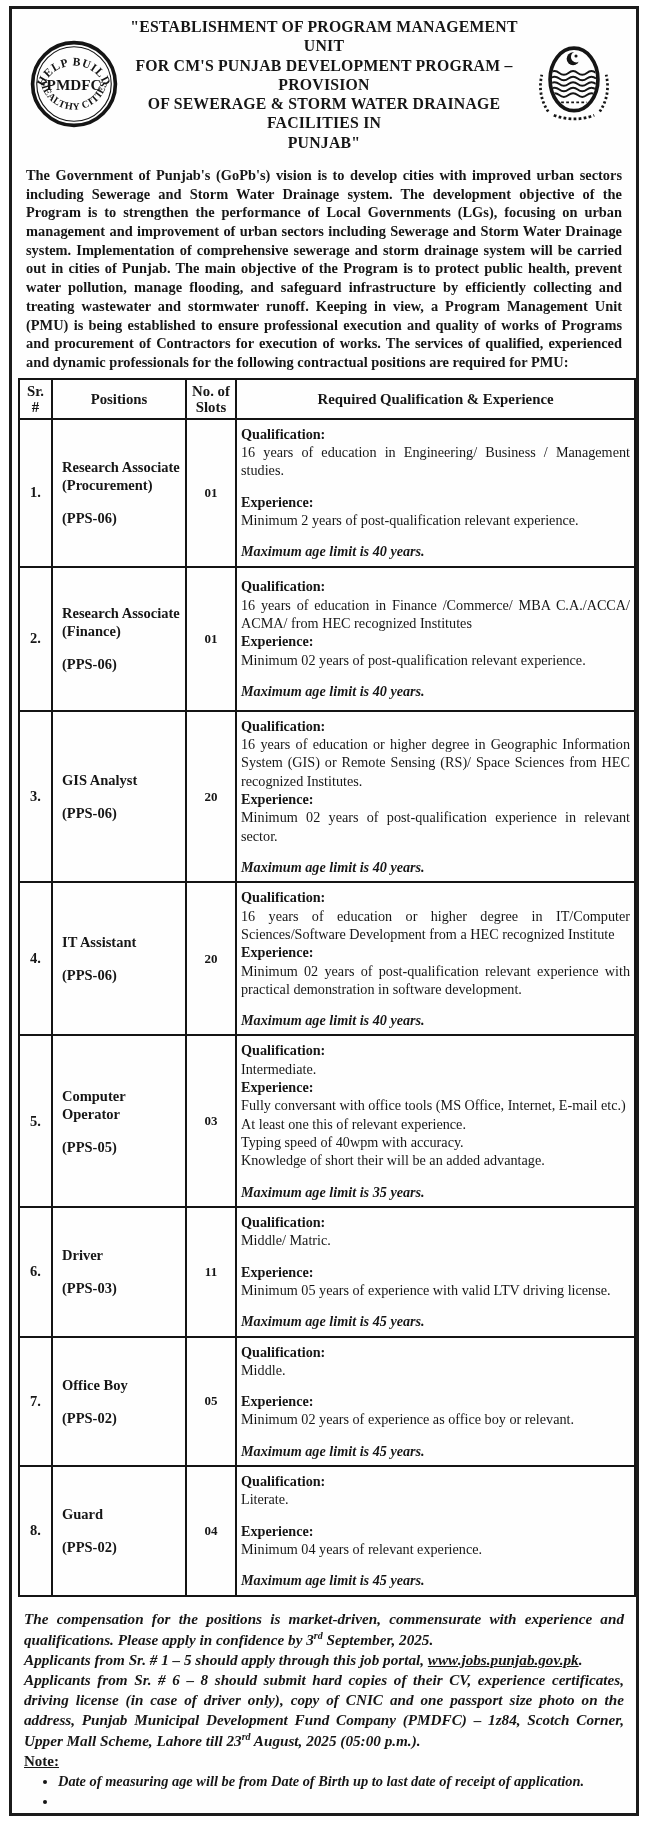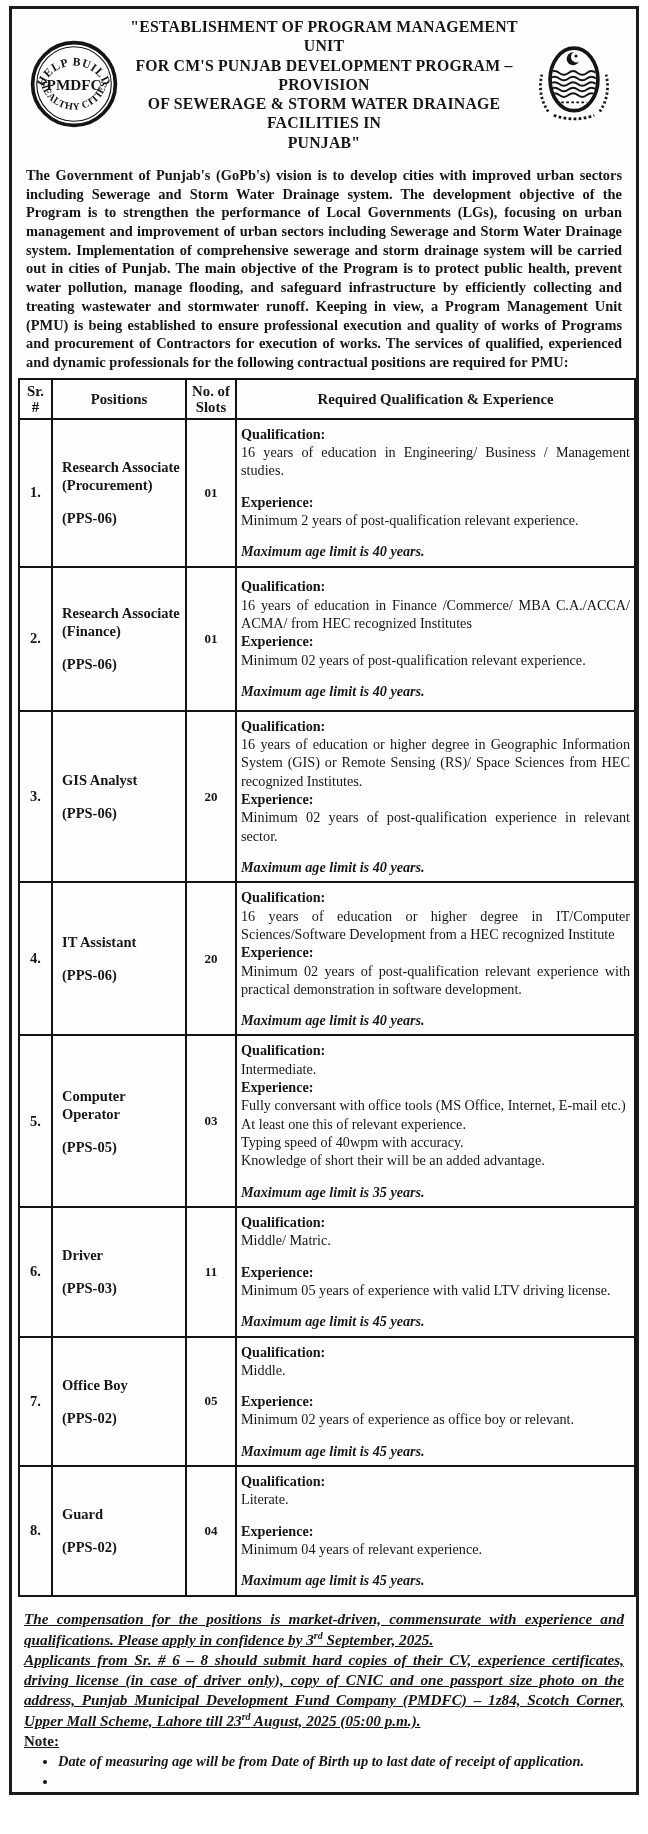--- a/index.html
+++ b/index.html
@@ -36,21 +36,21 @@
   td.c-pos{padding:4px 4px 4px 9px;font-weight:bold;font-size:14.5px;line-height:1.25;}
   .pos-grade{margin-top:15px;}
   td.c-slots{text-align:center;font-weight:bold;font-size:13px;}
   td.c-det{padding:5px 4px;font-size:14.2px;line-height:1.29;}
   .dl-label{font-weight:bold;}
   .dl-text{text-align:justify;}
   .dl-age{font-weight:bold;font-style:italic;}
   .dl-gap{height:13px;}
   
   .foot{margin:8px 12px 0;font-size:15.2px;font-weight:bold;font-style:italic;line-height:1.32;}
-  .foot p{margin:0;text-align:justify;text-decoration:underline;}
+  .foot p{margin:0;text-align:justify;}
   .u{text-decoration:underline;}
   sup{font-size:10px;}
   .note-head{margin:2px 12px 0;font-weight:bold;font-size:15px;text-decoration:underline;}
   ul.note-list{margin:2px 14px 0 16px;padding-left:30px;font-size:14.4px;font-weight:bold;font-style:italic;line-height:1.33;}
   ul.note-list li{margin:1px 0;}
   svg text{font-family:"Liberation Serif",serif;}
 </style>
 </head>
 <body>
 
@@ -258,20 +258,21 @@
             <div class="dl dl-text">Minimum 04 years of relevant experience.</div>
             <div class="dl dl-gap"></div>
             <div class="dl dl-age">Maximum age limit is 45 years.</div>
           </td>
         </tr>
       </tbody>
   </table>
 
   <div class="foot">
     <p><span>The compensation for the positions is market-driven, commensurate with experience and qualifications. Please apply in confidence by 3</span><sup>rd</sup><span> September, 2025.</span></p>
+    <p><span>Applicants from Sr. # 1 – 5 should apply through this job portal, </span><span class="u">www.jobs.punjab.gov.pk</span><span>.</span></p>
     <p><span>Applicants from Sr. # 6 – 8 should submit hard copies of their CV, experience certificates, driving license (in case of driver only), copy of CNIC and one passport size photo on the address, Punjab Municipal Development Fund Company (PMDFC) – 1z84, Scotch Corner, Upper Mall Scheme, Lahore till 23</span><sup>rd</sup><span> August, 2025 (05:00 p.m.).</span></p>
   </div>
 
   <div class="note-head">Note:</div>
   <ul class="note-list">
       <li><span>Date of measuring age will be from Date of Birth up to last date of receipt of application.</span></li>
       <li></li>
     </ul>
 
 </div>

